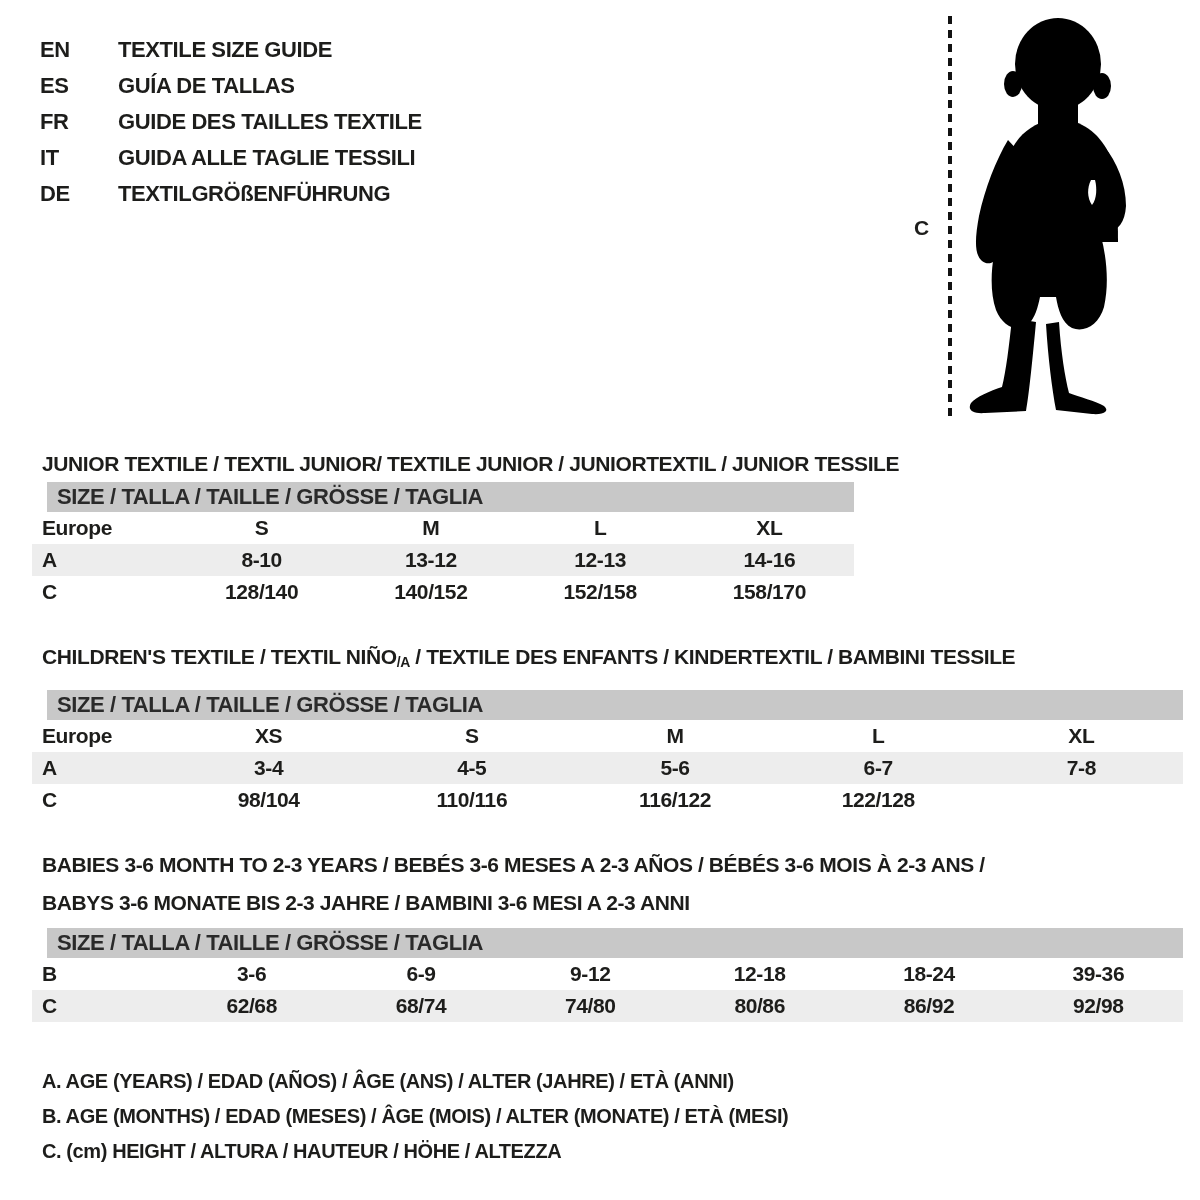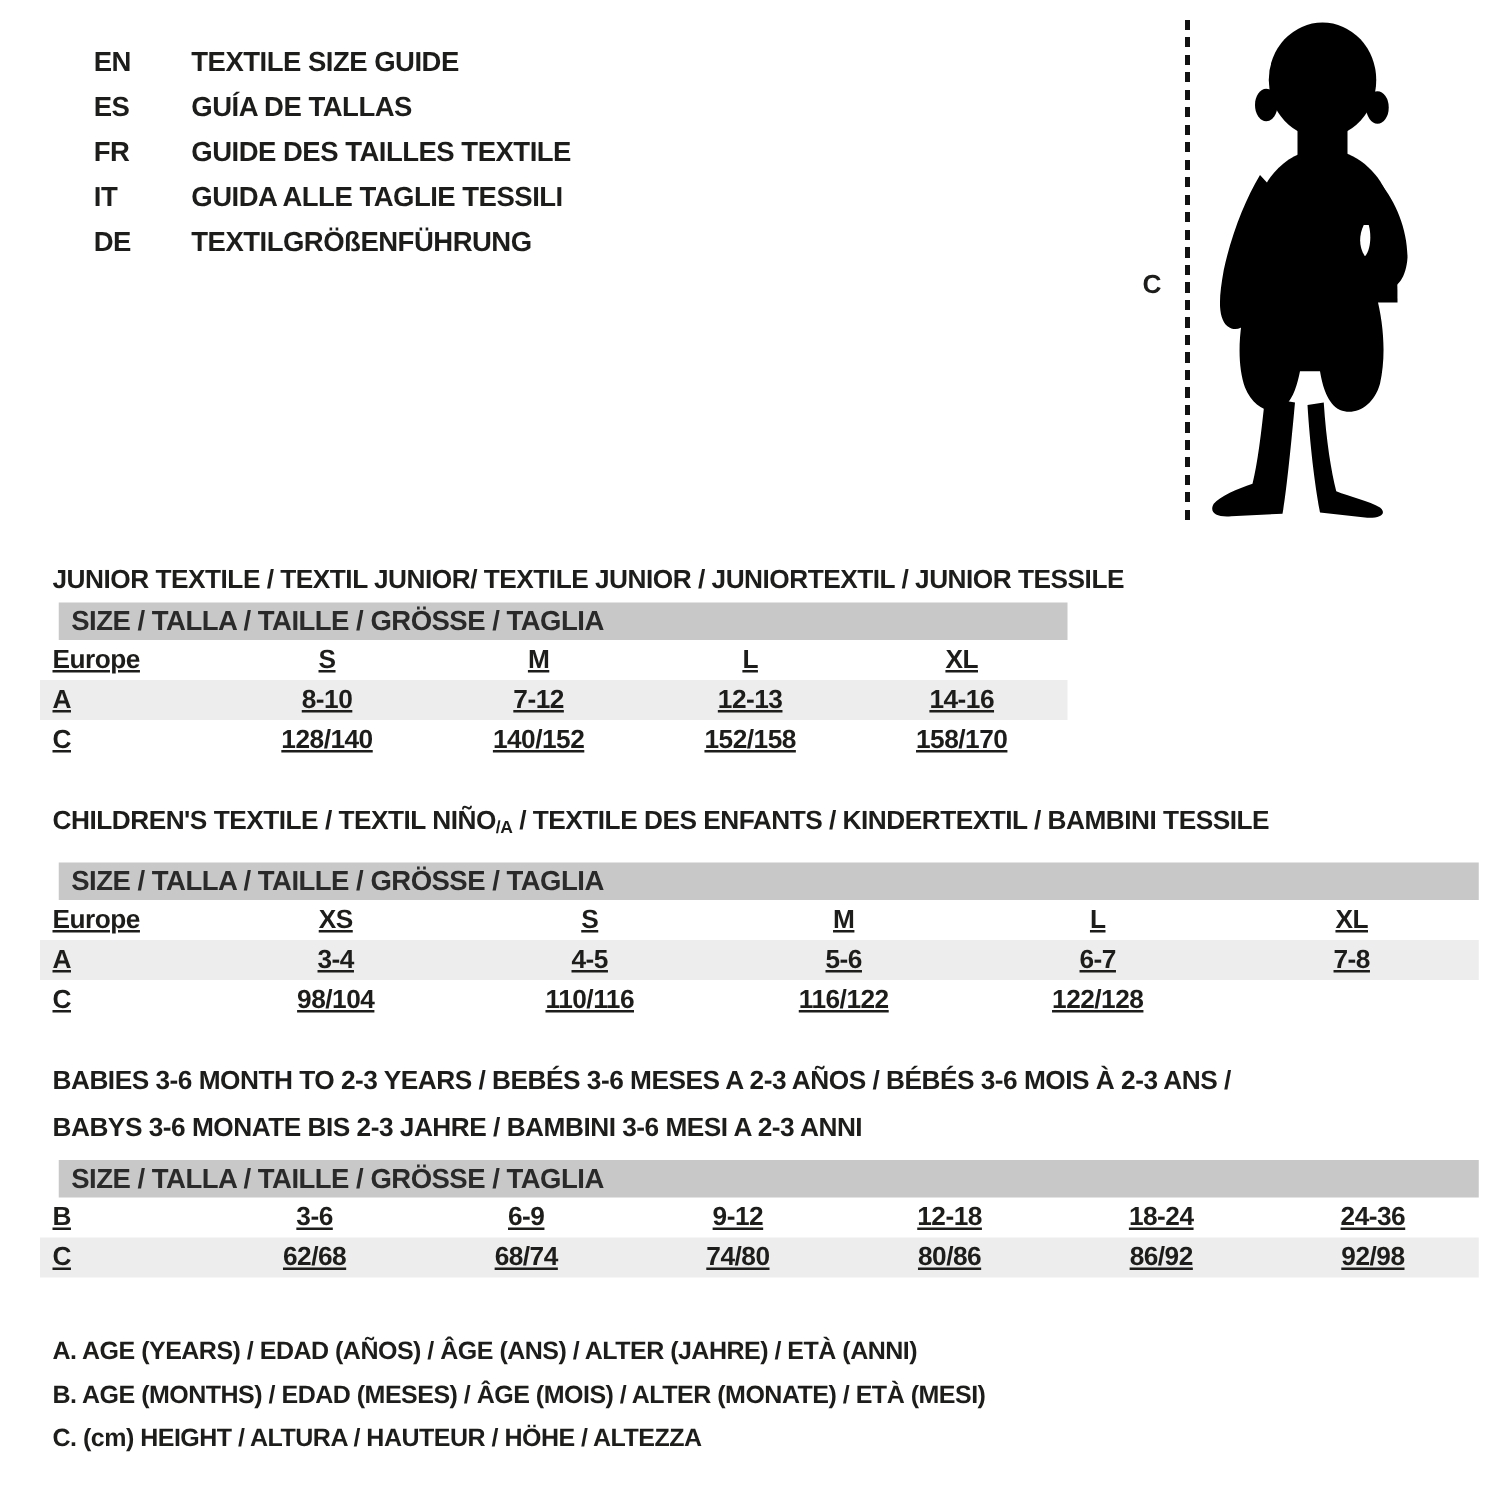--- a/index.html
+++ b/index.html
@@ -8,21 +8,21 @@
     position:relative;
     font-family:"Liberation Sans","DejaVu Sans",sans-serif;
     color:#1d1d1b;
     font-weight:700;
     letter-spacing:-0.4px;
   }
 
   
   .lang-block { position:absolute; left:40px; top:32px; }
   .lang-row { display:flex; line-height:36px; font-size:22px; }
-  .lang-code { width:78px;margin-left:35px; }
+  .lang-code { width:78px; }
   .lang-label { }
 
   
   .measure-label { position:absolute; left:914px; top:216px; font-size:21px; }
   .measure-line {
     position:absolute; left:948px; top:16px; width:4px; height:400px;
     background:repeating-linear-gradient(to bottom,#121212 0 8px,transparent 8px 14px);
   }
   .silhouette { position:absolute; left:958px; top:12px; width:180px; height:410px; }
 
@@ -30,21 +30,21 @@
   .section-heading { position:absolute; left:42px; font-size:21px; white-space:nowrap; }
   .heading-sub { font-size:14px; vertical-align:-3px; }
 
   .size-table { position:absolute; left:32px; }
   .t-header {
     background:#c8c8c8; height:30px; line-height:30px;
     font-size:22px; padding-left:10px; color:#2a2a2a;margin-left:15px;
   }
   .t-row { display:grid; height:32px; line-height:32px; font-size:21px; }
   .t-row.alt { background:#ededed; }
-  .cell { text-align:center;text-decoration:underline; }
+  .cell { text-align:center; }
   .cell.label { text-align:left; padding-left:10px; }
 
   .junior-table { width:822px; }
   .junior-table .t-row { grid-template-columns:145px repeat(4,1fr); }
 
   .wide-table { width:1151px; }
   .cols-6 { grid-template-columns:135px repeat(5,1fr); }
   .cols-7 { grid-template-columns:135px repeat(6,1fr); }
 
   
@@ -101,21 +101,21 @@
   <div class="t-row">
     <div class="cell label">Europe</div>
     <div class="cell">S</div>
     <div class="cell">M</div>
     <div class="cell">L</div>
     <div class="cell">XL</div>
   </div>
   <div class="t-row alt">
     <div class="cell label">A</div>
     <div class="cell">8-10</div>
-    <div class="cell">7-12</div>
+    <div class="cell">13-12</div>
     <div class="cell">12-13</div>
     <div class="cell">14-16</div>
   </div>
   <div class="t-row">
     <div class="cell label">C</div>
     <div class="cell">128/140</div>
     <div class="cell">140/152</div>
     <div class="cell">152/158</div>
     <div class="cell">158/170</div>
   </div>
@@ -153,21 +153,21 @@
 <div class="section-heading" style="top:891px;">BABYS 3-6 MONATE BIS 2-3 JAHRE / BAMBINI 3-6 MESI A 2-3 ANNI</div>
 <div class="size-table wide-table" style="top:928px;">
   <div class="t-header">SIZE / TALLA / TAILLE / GRÖSSE / TAGLIA</div>
   <div class="t-row cols-7">
     <div class="cell label">B</div>
     <div class="cell">3-6</div>
     <div class="cell">6-9</div>
     <div class="cell">9-12</div>
     <div class="cell">12-18</div>
     <div class="cell">18-24</div>
-    <div class="cell">24-36</div>
+    <div class="cell">39-36</div>
   </div>
   <div class="t-row cols-7 alt">
     <div class="cell label">C</div>
     <div class="cell">62/68</div>
     <div class="cell">68/74</div>
     <div class="cell">74/80</div>
     <div class="cell">80/86</div>
     <div class="cell">86/92</div>
     <div class="cell">92/98</div>
   </div>

